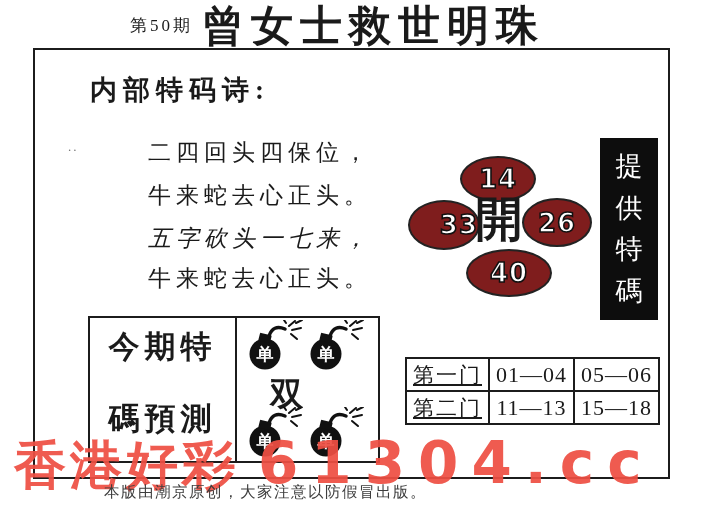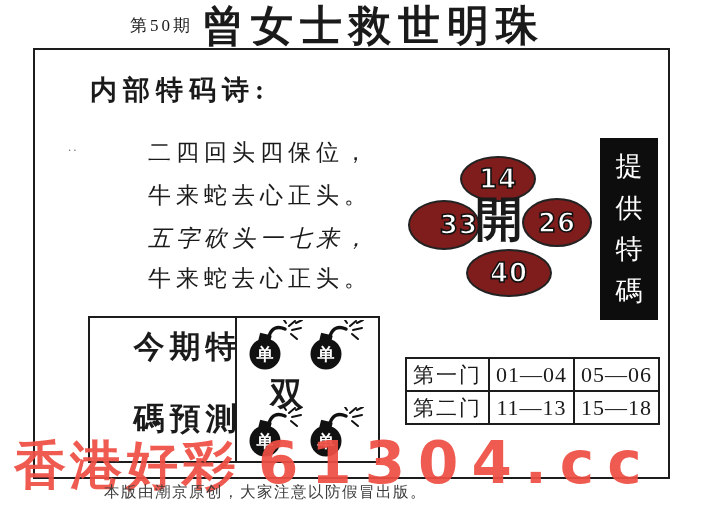--- a/index.html
+++ b/index.html
@@ -42,32 +42,32 @@
             font-size:47px;font-weight:900;line-height:1;}
 
   
   .side-banner{left:600px;top:138px;width:58px;height:182px;background:#0d0d0d;
                display:flex;flex-direction:column;align-items:center;justify-content:space-evenly;}
   .side-banner span{color:#ffffff;font-size:27px;line-height:1;}
 
   
   .pred-box{left:88px;top:316px;width:288px;height:143px;border:2px solid #1c1c1c;}
   .pred-left{position:absolute;left:0;top:0;width:145px;height:100%;border-right:2px solid #1c1c1c;}
-  .pred-title{position:absolute;width:100%;text-align:center;font-size:31px;font-weight:600;letter-spacing:5px;white-space:nowrap;padding-left:25px;}
+  .pred-title{position:absolute;width:100%;text-align:center;font-size:31px;font-weight:600;letter-spacing:5px;white-space:nowrap;}
   .pt1{top:8px;} .pt2{top:80px;}
   .pred-right{position:absolute;left:147px;top:0;right:0;height:100%;}
   .bomb{position:absolute;}
   .b1{left:8px;top:2px;} .b2{left:69px;top:2px;} .b3{left:8px;top:89px;} .b4{left:69px;top:89px;}
   .middle-label{position:absolute;left:33px;top:54px;font-size:33px;font-weight:bold;letter-spacing:0;}
 
   
   .gate-table{left:405px;top:357px;border-collapse:collapse;}
   .gate-table td{border:2px solid #1c1c1c;height:31px;text-align:center;
                  font-size:21px;padding:0 6px;white-space:nowrap;}
-  .gate-table td.lbl{width:62px;letter-spacing:2px;}
+  .gate-table td.lbl{width:62px;letter-spacing:2px;text-decoration:underline;}
   .gate-table td.rng{width:70px;font-size:22px;letter-spacing:1px;}
 
   
   .wm{font-weight:bold;color:#ee4f43;opacity:.93;z-index:5;white-space:nowrap;line-height:1;}
   .wm-brand{left:14px;top:440px;font-size:52px;letter-spacing:4px;}
   .wm-dash{left:219px;top:436px;font-size:52px;}
   .wm-site{left:258px;top:434px;font-size:58px;letter-spacing:13px;
            font-family:"DejaVu Sans","Liberation Sans",sans-serif;}
 
   

